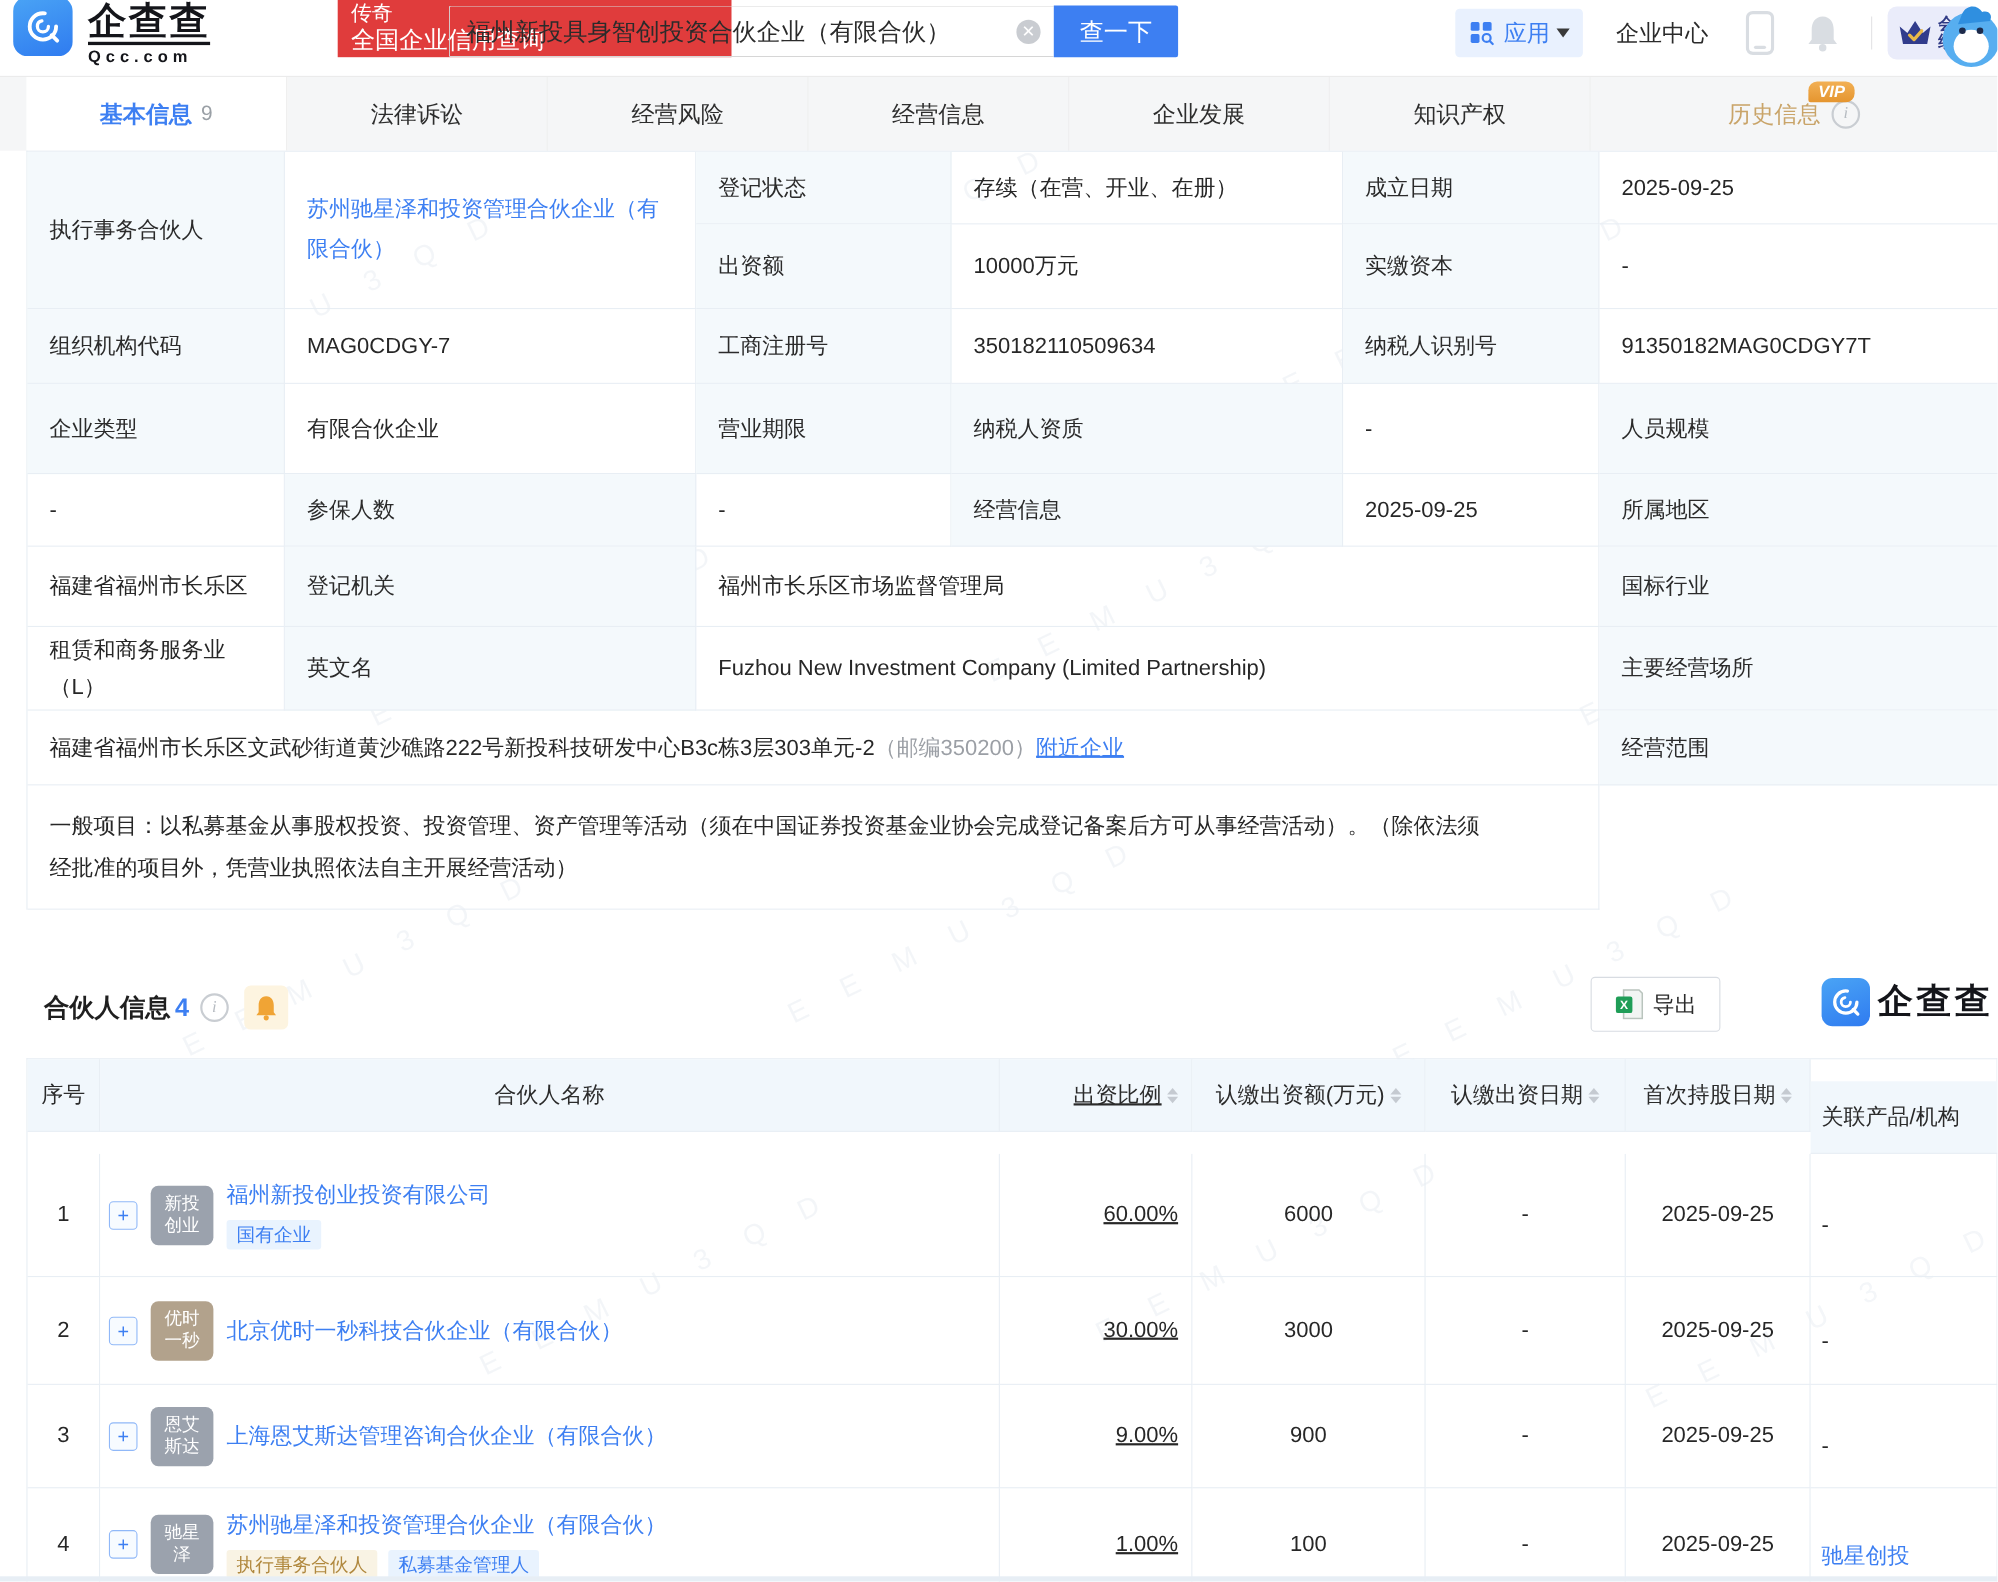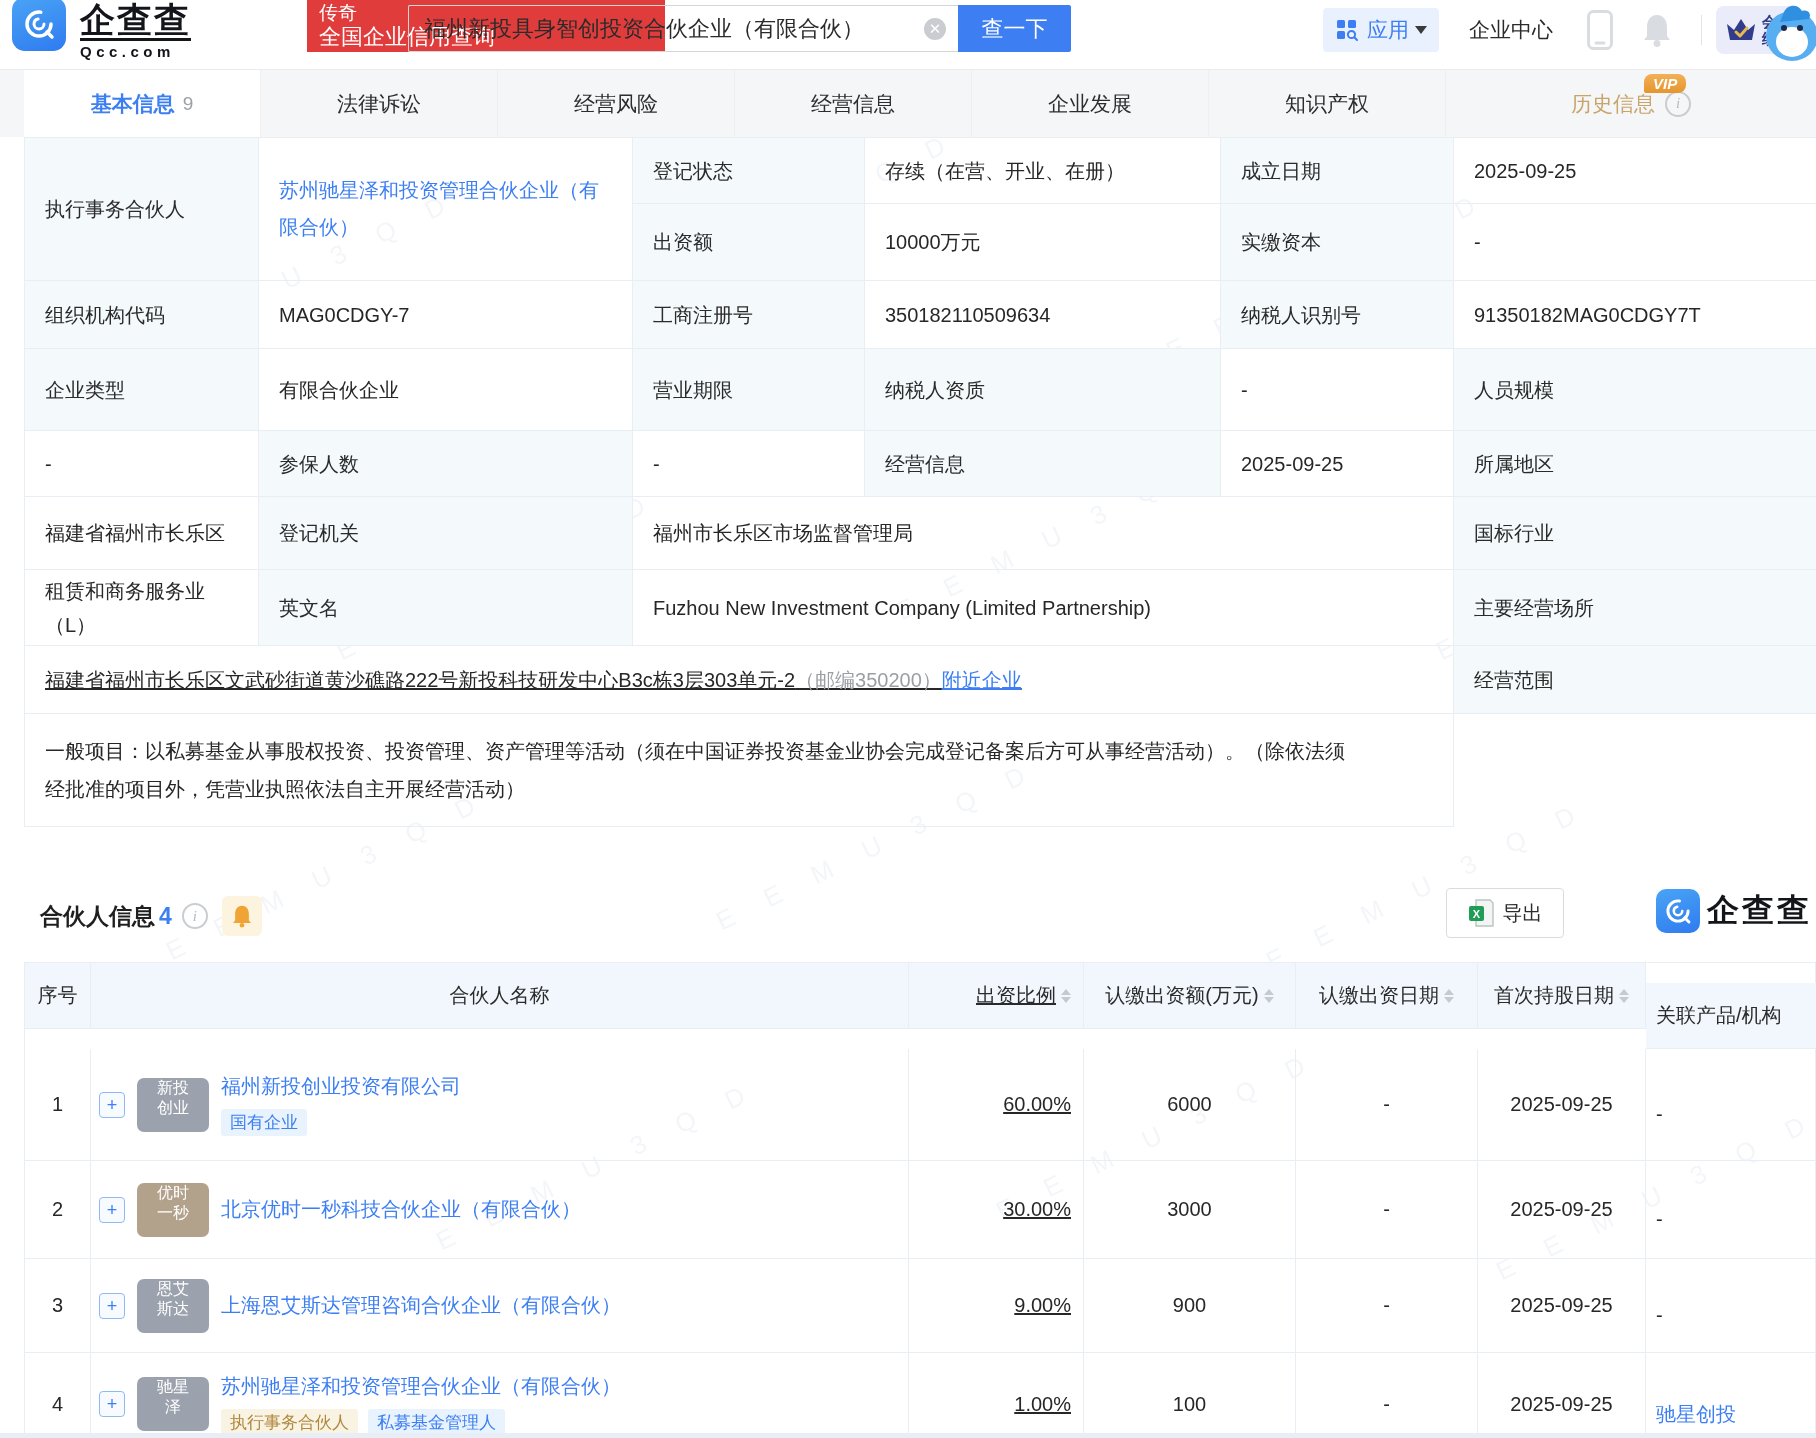--- a/index.html
+++ b/index.html
@@ -58,21 +58,21 @@
                 grid-template-columns:234px 374px 232px 356px 233px 363px;
                 grid-template-rows:66px 77px 68px 82px 66px 73px 76px 68px 113px;
                 border-top:1px solid #e8eef4; border-left:1px solid #e8eef4; font-size:20px; }
   .cell { border-right:1px solid #e8eef4; border-bottom:1px solid #e8eef4; display:flex; align-items:center;
           padding:0 14px 0 20px; line-height:34px; }
   .lbl { background:#f4f9fc; color:#2b2b2b; }
   .link { color:#3d7ff2; text-decoration:none; cursor:pointer; }
   .muted { color:#9b9fa5; }
   .span2r { grid-row:span 2; }
   .exec-val { line-height:37px; }
-  .addr-cell { gap:0; flex-wrap:wrap;text-decoration:underline; }
+  .addr-cell { gap:0; flex-wrap:wrap; }
   .scope-cell { line-height:38px; align-items:center; }
   .scope-text { max-width:1300px; }
 
   
   .psec-head { position:absolute; left:24px; top:880px; width:1792px; height:70px; }
   .psec-title { position:absolute; left:16px; top:16px; display:flex; align-items:center; }
   .psec-title .t { font-size:23px; font-weight:700; color:#1f1f1f; }
   .psec-title .c { font-size:23px; font-weight:700; color:#3d7ff2; margin-left:4px; }
   .bell-chip { width:40px; height:40px; background:#fdf4e0; border-radius:6px; display:flex; align-items:center;
                justify-content:center; margin-left:14px; }
@@ -93,22 +93,22 @@
   .c-center { justify-content:center; }
   .c-right { justify-content:flex-end; padding-right:12px;text-decoration:underline; }
   .c-left { padding-left:10px;margin-top:20px; }
   .sort { display:inline-flex; flex-direction:column; gap:2px; margin-left:5px; }
   .sort i { display:block; width:0; height:0; border-left:5px solid transparent; border-right:5px solid transparent; }
   .sort .up { border-bottom:6px solid #c5cad1; }
   .sort .dn { border-top:6px solid #c5cad1; }
   .name-cell { padding:0 0 0 8px; gap:12px; }
   .expand { width:26px; height:26px; border:1px solid #90b8f8; border-radius:4px; background:#f7fbff; color:#3d7ff2;
             font-size:18px; line-height:24px; text-align:center; flex:none; }
-  .avatar { width:72px; height:54px; border-radius:7px; color:#fff; font-size:16px; line-height:20px;
-            display:flex; flex-direction:column; align-items:center; flex:none; }
+  .avatar { width:57px; height:54px; border-radius:7px; color:#fff; font-size:16px; line-height:20px;
+            display:flex; flex-direction:column; align-items:center; justify-content:center; flex:none; }
   .av-gray { background:#9ba2ad; } .av-tan { background:#b2a28c; }
   .nblock { display:flex; flex-direction:column; gap:9px; }
   .pname { font-size:20px; }
   .tagrow { display:flex; gap:10px; }
   .tag { font-size:17px; padding:3px 9px; border-radius:3px; line-height:21px; }
   .tag-blue { color:#3d7ff2; background:#e9f3fe; }
   .tag-gold { color:#b0883e; background:#f9f3e4; }
   .bottom-strip { position:absolute; left:0; top:1433px; width:1816px; height:5px; background:#e7eef5; }
 
   

